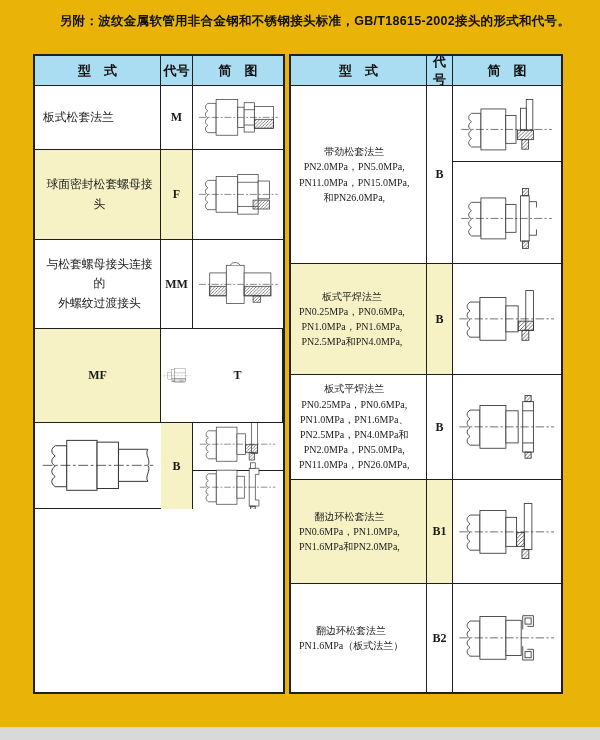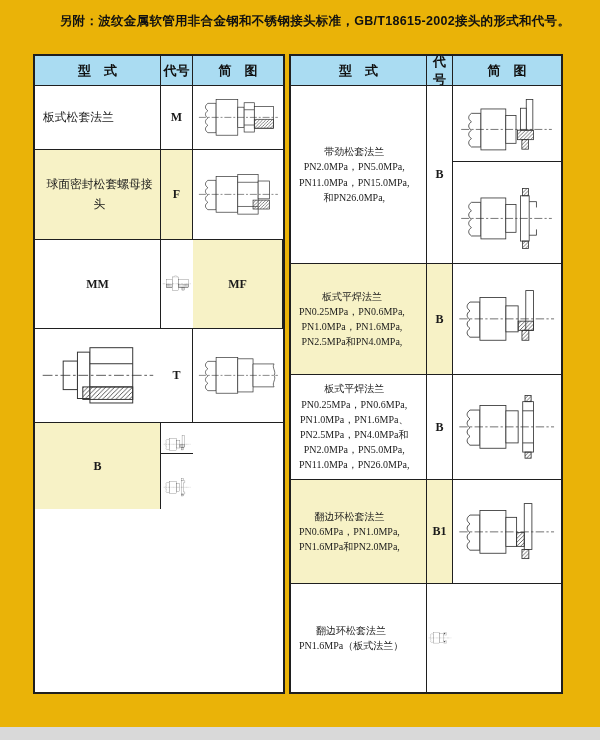--- a/index.html
+++ b/index.html
@@ -125,20 +125,22 @@
         <use href="#g-hose"></use>
         <rect x="64" y="12" width="32" height="62" fill="#fff"></rect>
         <line x1="64" y1="24" x2="96" y2="24"></line>
           <line x1="64" y1="62" x2="96" y2="62"></line>
         <rect x="96" y="22" width="18" height="28" fill="#fff"></rect>
         <rect x="88" y="52" width="26" height="14" fill="url(#hh)"></rect>
         <use href="#g-cl"></use>
       </svg>
     </div>
 
+    <div class="cell type">与松套螺母接头连接的
+外螺纹过渡接头</div>
     <div class="cell code">MM</div>
     <div class="cell diag c3">
       <svg class="dsvg" viewBox="0 0 130 86">
         <rect x="20" y="25" width="26" height="36" fill="#fff"></rect>
         <rect x="20" y="46" width="26" height="15" fill="url(#hh)"></rect>
         <rect x="46" y="13" width="28" height="60" fill="#fff"></rect>
         <path d="M52,13 a10,11 0 0 1 16,0" fill="#fff"></path>
         <rect x="74" y="25" width="42" height="36" fill="#fff"></rect>
         <rect x="74" y="46" width="42" height="15" fill="url(#hh)"></rect>
         <rect x="88" y="61" width="12" height="10" fill="url(#hh)"></rect>
@@ -278,20 +280,21 @@
         <rect x="64" y="24" width="14" height="38" fill="#fff"></rect>
         <rect x="88" y="6" width="10" height="60" fill="#fff"></rect>
         <rect x="78" y="44" width="10" height="18" fill="url(#hh)"></rect>
         <rect x="85" y="66" width="9" height="12" fill="url(#hh)"></rect>
         <use href="#g-cl"></use>
       </svg>
     </div>
 
     <div class="cell type lastrow">翻边环松套法兰
 PN1.6MPa（板式法兰）</div>
+    <div class="cell code lastrow">B2</div>
     <div class="cell diag c3 lastrow">
       <svg class="dsvg" viewBox="0 0 130 86">
         <use href="#g-hose"></use>
         <rect x="64" y="20" width="20" height="46" fill="#fff"></rect>
         <path d="M86,32 v-18 h14 v14 h-8" fill="#fff"></path>
         <path d="M86,54 v18 h14 v-14 h-8" fill="#fff"></path>
         <rect x="89" y="17" width="8" height="8" fill="#fff"></rect>
         <rect x="89" y="61" width="8" height="8" fill="#fff"></rect>
         <use href="#g-cl"></use>
       </svg>

